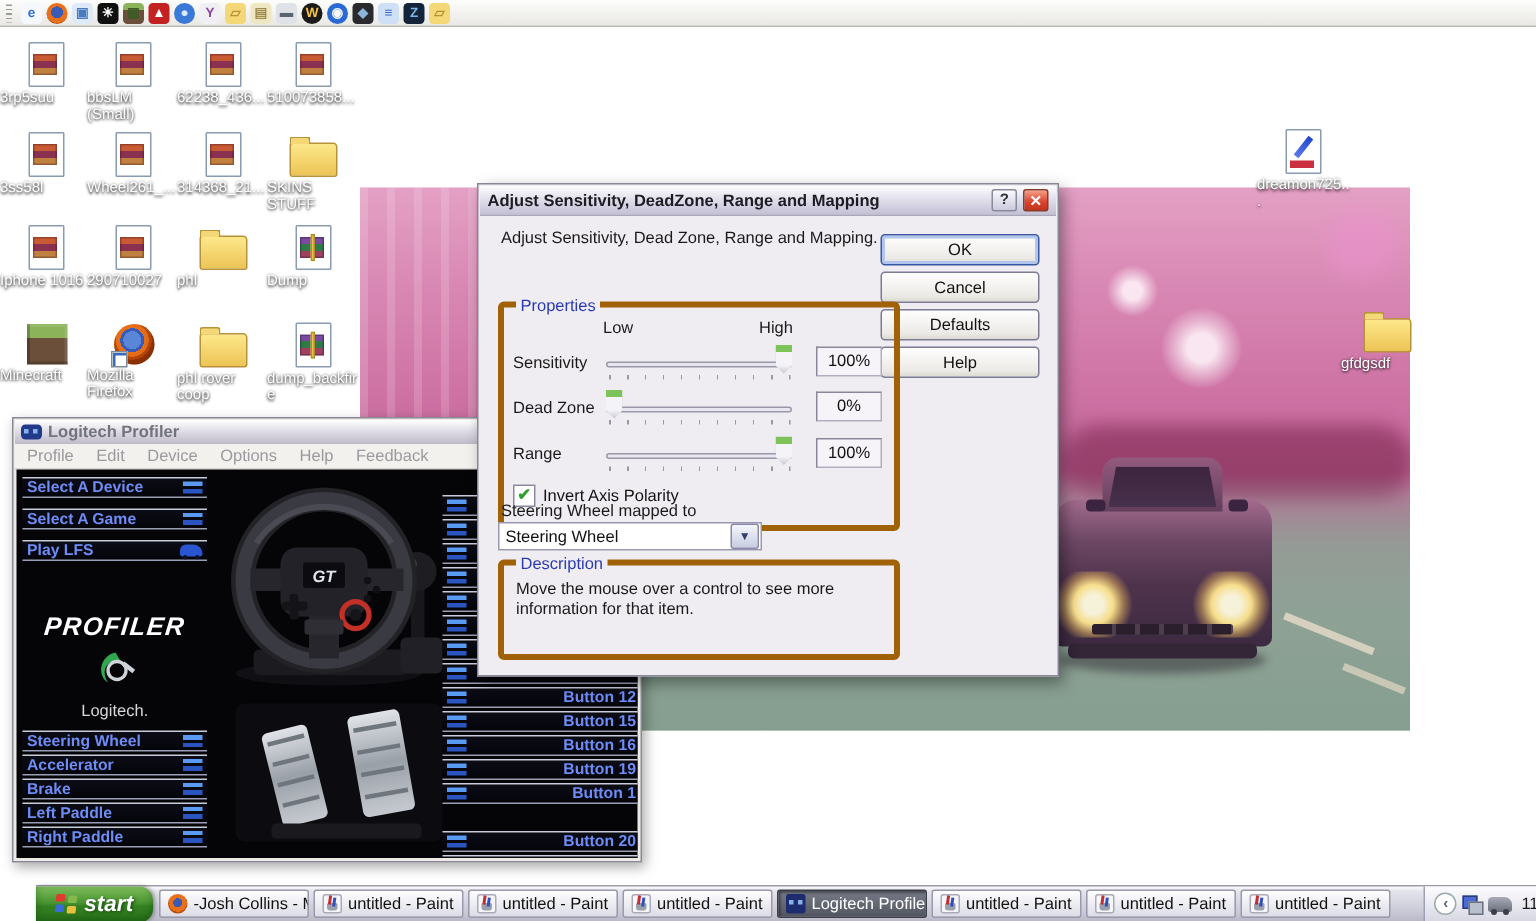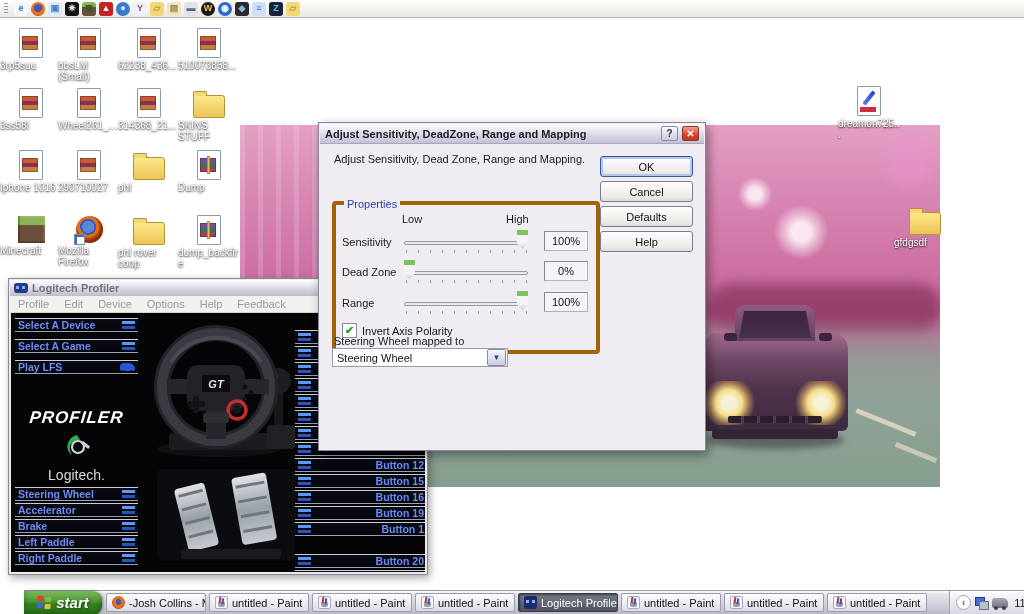--- a/index.html
+++ b/index.html
@@ -89,39 +89,39 @@
     font-weight:bold;font-size:10.5px;color:#6d8cf5;cursor:pointer;}
   .pitem{left:4px;width:123px;}
   .brow{left:284px;width:132px;}
   .pitem .lbl{flex:1;text-align:left;} .brow .lbl{flex:1;text-align:right;}
   .eq{width:13px;height:8px;flex:0 0 auto;background:linear-gradient(180deg,#5a9af2 0 3px,rgba(0,0,0,0) 3px 5px,#2a55c0 5px 8px);}
   .pcar{width:15px;height:8px;flex:0 0 auto;background:#2a55d0;border-radius:4px 6px 2px 2px;position:relative;}
   .pcar::after{content:"";position:absolute;left:2px;bottom:-2px;width:3px;height:3px;border-radius:50%;background:#0a1230;box-shadow:8px 0 0 #0a1230;}
   .p-logo{position:absolute;left:4px;top:95px;width:123px;text-align:center;color:#fff;font-weight:900;
     font-style:italic;font-size:17px;letter-spacing:1px;transform:skewX(-6deg);}
   .p-brand{position:absolute;left:4px;top:118px;width:123px;text-align:center;}
-  .p-brand .btxt{color:#d8d8dc;font-size:14px;margin-top:-2px;}
+  .p-brand .btxt{color:#d8d8dc;font-size:11px;margin-top:-2px;}
   .wheel-img{position:absolute;left:130px;top:4px;}
   .pedals-img{position:absolute;left:140px;top:148px;}
 
   
   .dialog{position:absolute;left:318px;top:122px;width:388px;height:329px;z-index:20;
     background:#efedf2;border:1px solid #8a8898;box-shadow:3px 4px 10px rgba(0,0,0,.4);box-sizing:border-box;}
   .d-title{position:absolute;left:1px;top:1px;right:1px;height:19px;display:flex;align-items:center;gap:4px;padding:0 5px;
     background:linear-gradient(180deg,#fcfcfe 0%,#e2e0ec 45%,#c2c0d4 100%);border-bottom:1px solid #a8a6b8;
     font-weight:bold;color:#1c1c22;}
   .d-title .t{flex:1;}
   .tbtn{width:17px;height:15px;border-radius:2px;border:1px solid #8a8a9a;display:flex;align-items:center;justify-content:center;
     font-size:10px;font-weight:bold;box-sizing:border-box;cursor:pointer;}
   .tbtn.help{background:linear-gradient(180deg,#fafaff,#cacadc);color:#333;}
   .tbtn.close{background:linear-gradient(180deg,#f4a088,#d8422c 60%,#c03420);color:#fff;border-color:#8a3a2a;}
   .d-body{position:absolute;left:1px;top:20px;right:1px;bottom:1px;}
   .d-sub{position:absolute;left:14px;top:10px;color:#1a1a1a;}
   .d-btns{position:absolute;right:11px;top:13px;display:flex;flex-direction:column;gap:4px;}
-  .xpbtn{width:93px;height:21px;border:1px solid #7b7b94;border-radius:3px;background:linear-gradient(180deg,#fefefe,#eceae6 80%,#dcdad2);
+  .xpbtn{width:106px;height:21px;border:1px solid #7b7b94;border-radius:3px;background:linear-gradient(180deg,#fefefe,#eceae6 80%,#dcdad2);
     display:flex;align-items:center;justify-content:center;color:#111;cursor:pointer;box-sizing:border-box;}
   .xpbtn.default{box-shadow:inset 0 0 0 2px #b2c6ee;border-color:#3a57a4;}
   .grp{position:absolute;border:4px solid #a16207;border-radius:4px;}
   .grp-label{position:absolute;top:-7px;left:8px;background:#efedf2;padding:0 3px;color:#2b3bb4;}
   .g-props{left:12px;top:58px;width:260px;height:145px;}
   .lowhigh{position:absolute;top:8px;color:#1a1a1a;}
   .lh-low{left:66px;} .lh-high{left:170px;}
   .srow{position:absolute;left:0;width:100%;height:24px;}
   .srow .slbl{position:absolute;left:6px;top:5px;color:#1a1a1a;}
   .strack{position:absolute;left:68px;top:10px;width:124px;height:4px;background:#e8e6ee;
@@ -532,20 +532,24 @@
           <span>Invert Axis Polarity</span>
         </div>
       </div>
 
       <div class="maplbl">Steering Wheel mapped to</div>
       <div class="combo">
         <span class="cval">Steering Wheel</span>
         <span class="carr">▼</span>
       </div>
 
+      <div class="grp g-desc">
+        <span class="grp-label">Description</span>
+        <div class="dtext">Move the mouse over a control to see more information for that item.</div>
+      </div>
     </div>
   </div>
 
   <div class="taskbar">
     <div class="startbtn">
       <span class="flag"></span>
       <span>start</span>
     </div>
     <div class="tb-items" id="tbItems">
         <div class="tbtn2">

